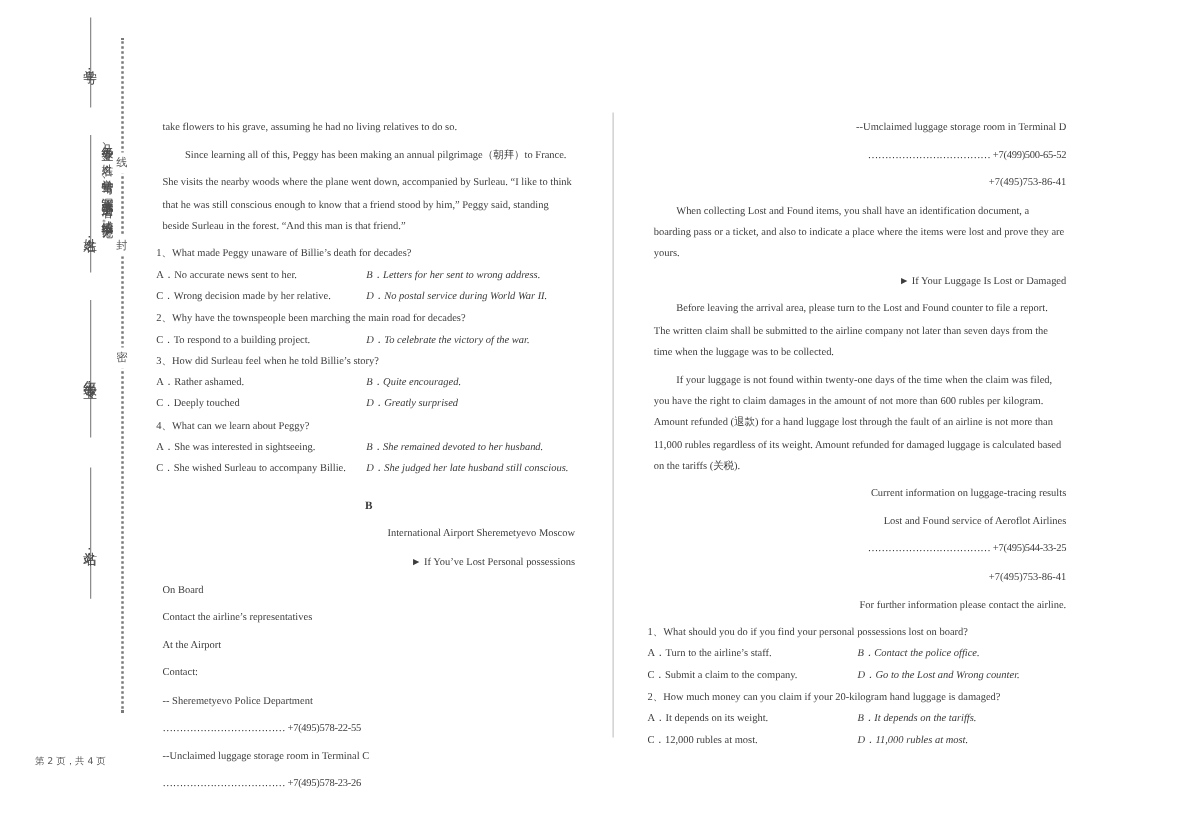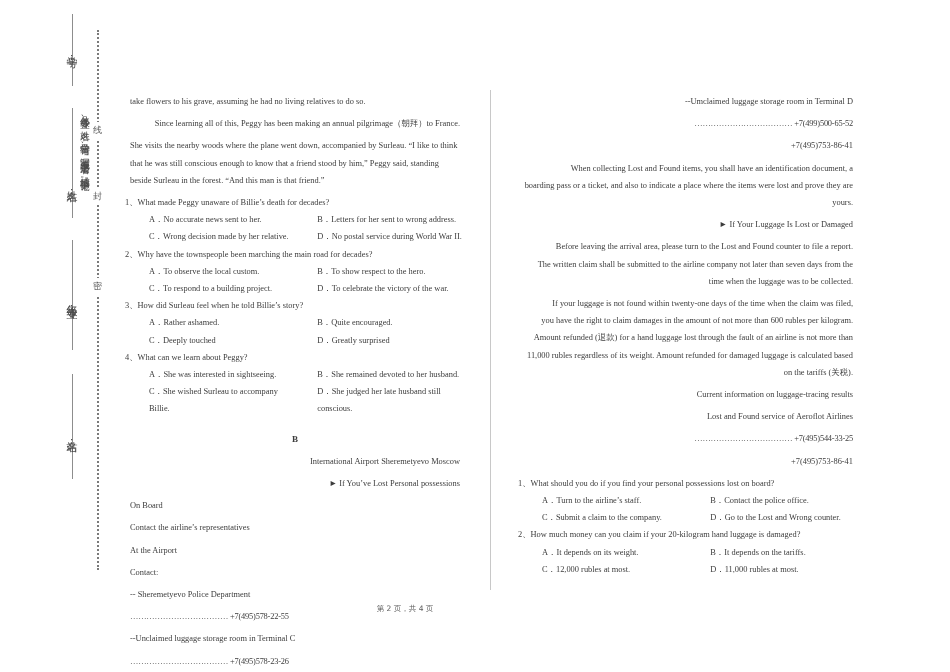--- a/index.html
+++ b/index.html
@@ -79,46 +79,46 @@
     position: absolute;
     top: 88px;
     font-size: 8.4px;
     line-height: 17.2px;
     color: #3c3c3c;
   }
   #col-left  { left: 125px; width: 340px; }
   #col-right { left: 518px; width: 340px; }
 
   .p        { margin: 5px; white-space: normal; }
-  .p.ind    { text-indent: 18px; text-align: right; }
+  .p.ind    { text-indent: 18px; }
   .p.center { text-align: center; font-weight: bold; font-size: 9px; }
   .p.head   { padding-left: 18px; text-align: right; }
 
   
   .q { margin: 0; }
   .opts {
     display: flex;
     margin: 0;
   }
-  .opts > span { display: block; margin-left: 24px; }
+  .opts > span { display: block; }
   .opt-a { width: 168px; }
-  .opt-b { width: 172px; }
+  .opt-b { width: 172px; font-style: italic; }
 
   .leader { letter-spacing: -0.2px; }
 
   
   #footer {
     position: absolute;
     left: 0;
     top: 604px;
     width: 810px;
-    text-align: center;
     font-family: "DejaVu Sans", "Liberation Sans", sans-serif;
     font-size: 7.5px;
     color: #5c5c5c;
+    padding-left: 28px;
   }
 </style>
 </head>
 <body>
 
 <div id="page">
 
   <div>
     <div class="seal-rule" style="top:14px;height:72px;"></div>
     <div class="seal-rule" style="top:108px;height:110px;"></div>
@@ -151,24 +151,20 @@
     <div class="opts">
       <span class="opt-a">A．No accurate news sent to her.</span>
       <span class="opt-b">B．Letters for her sent to wrong address.</span>
     </div>
     <div class="opts">
       <span class="opt-a">C．Wrong decision made by her relative.</span>
       <span class="opt-b">D．No postal service during World War II.</span>
     </div>
 
     <p class="q">2、Why have the townspeople been marching the main road for decades?</p>
-    <div class="opts">
-      <span class="opt-a">A．To observe the local custom.</span>
-      <span class="opt-b">B．To show respect to the hero.</span>
-    </div>
     <div class="opts">
       <span class="opt-a">C．To respond to a building project.</span>
       <span class="opt-b">D．To celebrate the victory of the war.</span>
     </div>
 
     <p class="q">3、How did Surleau feel when he told Billie’s story?</p>
     <div class="opts">
       <span class="opt-a">A．Rather ashamed.</span>
       <span class="opt-b">B．Quite encouraged.</span>
     </div>
@@ -208,20 +204,21 @@
 
     <p class="p ind">When collecting Lost and Found items, you shall have an identification document, a boarding pass or a ticket, and also to indicate a place where the items were lost and prove they are yours.</p>
     <p class="p head">► If Your Luggage Is Lost or Damaged</p>
     <p class="p ind">Before leaving the arrival area, please turn to the Lost and Found counter to file a report. The written claim shall be submitted to the airline company not later than seven days from the time when the luggage was to be collected.</p>
     <p class="p ind">If your luggage is not found within twenty-one days of the time when the claim was filed, you have the right to claim damages in the amount of not more than 600 rubles per kilogram. Amount refunded (退款) for a hand luggage lost through the fault of an airline is not more than 11,000 rubles regardless of its weight. Amount refunded for damaged luggage is calculated based on the tariffs (关税).</p>
 
     <p class="p head">Current information on luggage-tracing results</p>
     <p class="p head">Lost and Found service of Aeroflot Airlines</p>
     <p class="p head leader">……………………………… +7(495)544-33-25</p>
     <p class="p head">+7(495)753-86-41</p>
+    <p class="p head">For further information please contact the airline.</p>
 
     <p class="q">1、What should you do if you find your personal possessions lost on board?</p>
     <div class="opts">
       <span class="opt-a">A．Turn to the airline’s staff.</span>
       <span class="opt-b">B．Contact the police office.</span>
     </div>
     <div class="opts">
       <span class="opt-a">C．Submit a claim to the company.</span>
       <span class="opt-b">D．Go to the Lost and Wrong counter.</span>
     </div>

